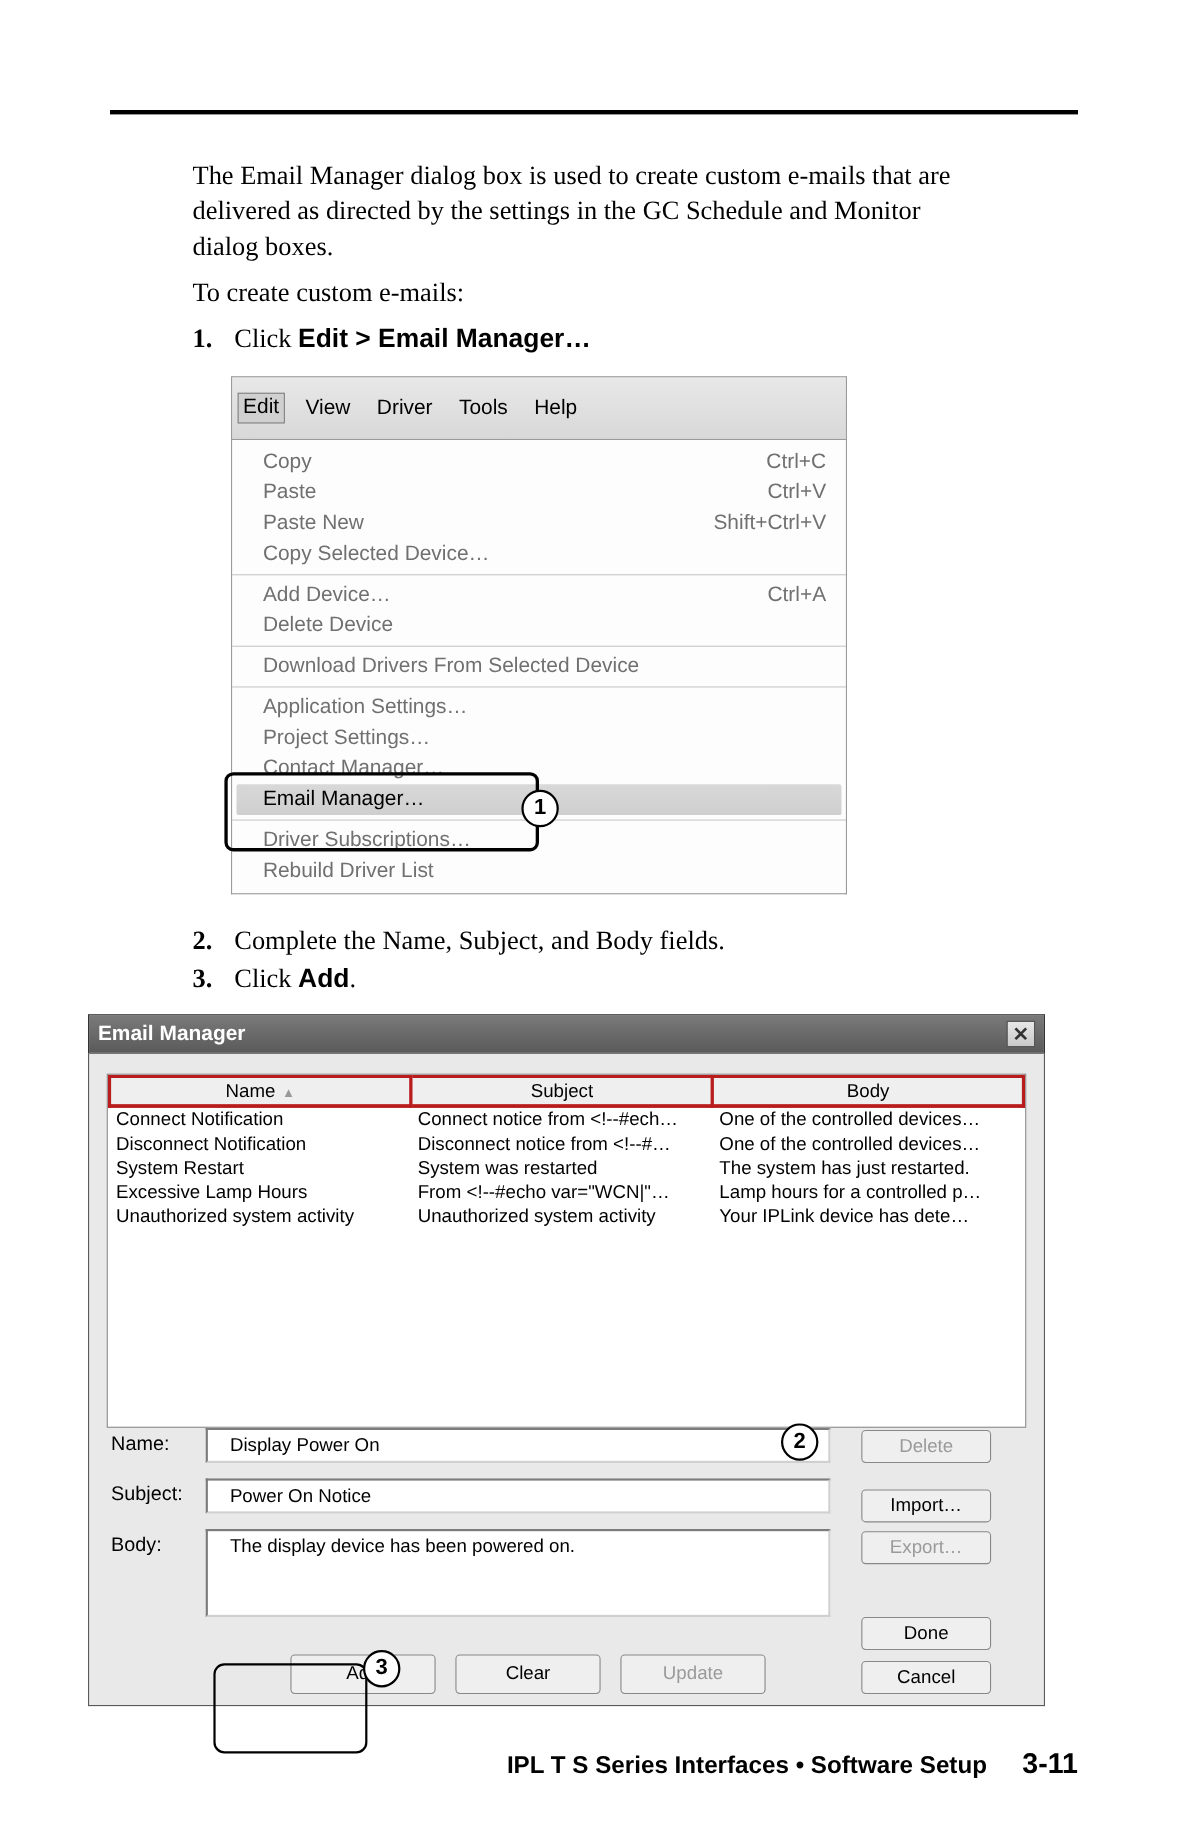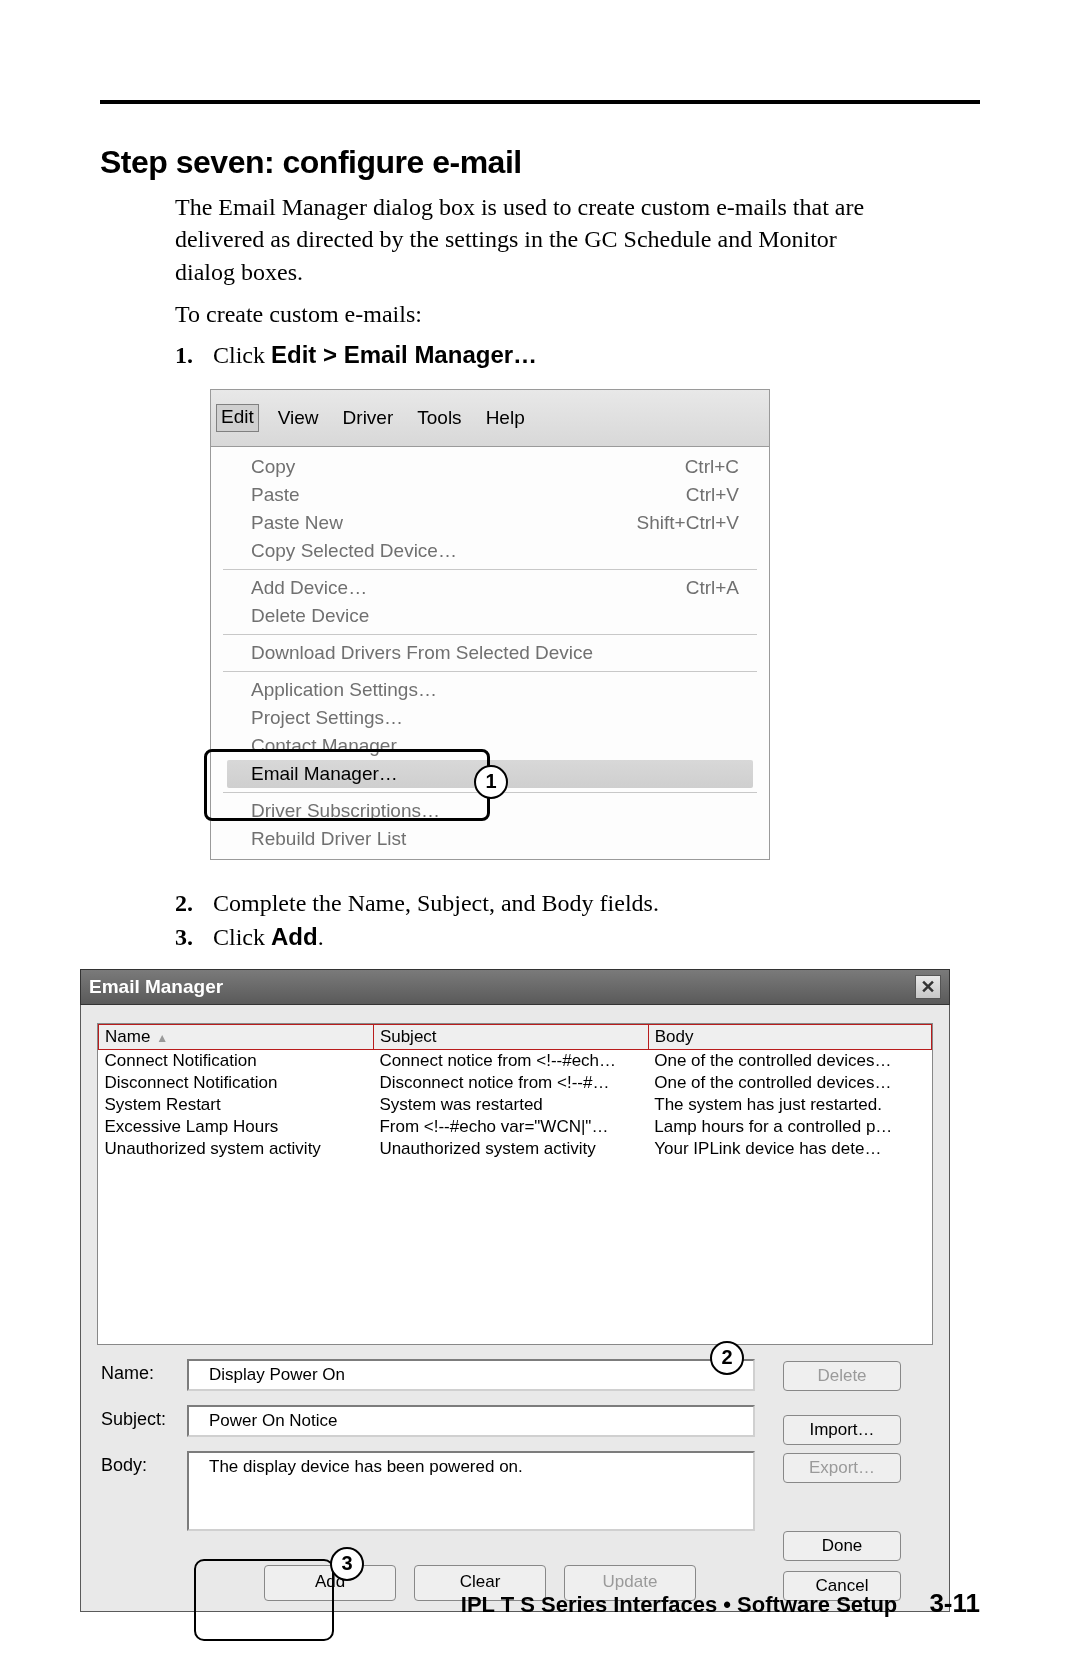--- a/index.html
+++ b/index.html
@@ -81,21 +81,21 @@
     padding: 1px 4px;
     margin: -1px -3px;
   }
   .menu-list {
     background: #fdfdfd;
     border: 1px solid #9a9a9a;
     border-top: none;
     font-family: Tahoma, Arial, sans-serif;
     font-size: 19px;
     color: #707070;
-    padding: 6px 12px;
+    padding: 6px 0;
   }
   .menu-sep { border-top: 1px solid #c8c8c8; margin: 4px 0; }
   .menu-row {
     display: flex;
     padding: 3px 18px 3px 28px;
   }
   .menu-row .label { flex: 1; }
   .menu-row .short { color: #707070; }
   .menu-row.highlight {
     background: linear-gradient(#d8d8d8, #cfcfcf);
@@ -173,36 +173,35 @@
     height: 320px;
     overflow: hidden;
   }
   table.grid {
     width: 100%;
     border-collapse: collapse;
     font-size: 17px;
   }
   table.grid th {
     background: #efefef;
-    border: 1px solid #b91c1c;
+    border: 3px solid #b91c1c;
     font-weight: normal;
-    text-align: left;
+    text-align: center;
     padding: 2px 6px;
   }
   table.grid td {
     padding: 1px 6px;
     white-space: nowrap;
     overflow: hidden;
     text-overflow: ellipsis;
     max-width: 200px;
   }
   .sort-glyph { font-size: 12px; color: #999; margin-left: 6px; }
 
   .form-area {
-    margin-top: 14px;
     display: flex;
     gap: 28px;
     position: relative;
   }
   .form-left { flex: 1; padding-left: 4px; }
   .form-right { width: 150px; display: flex; flex-direction: column; gap: 8px; padding-top: 2px; }
   .form-row { display: flex; align-items: flex-start; margin-bottom: 14px; }
   .form-row .lbl { width: 86px; padding-top: 4px; font-size: 18px; }
   .form-row input, .form-row textarea {
     flex: 1;
@@ -267,21 +266,20 @@
     font-size: 22px;
   }
   .footer .pg { margin-left: 26px; font-size: 26px; }
 </style>
 </head>
 <body>
 
 <div class="page">
   <div class="rule"></div>
 
-  <h1 class="step-heading">Step seven: configure e-mail</h1>
 
   <div class="body-left">
     <p>The Email Manager dialog box is used to create custom e-mails that are delivered as directed by the settings in the GC Schedule and Monitor dialog boxes.</p>
     <p>To create custom e-mails:</p>
 
     <ol class="steps">
       <li>
         <span class="num">1.</span>
         <span class="txt">
           <span>Click </span><span class="sans-bold">Edit &gt; Email Manager…</span>

